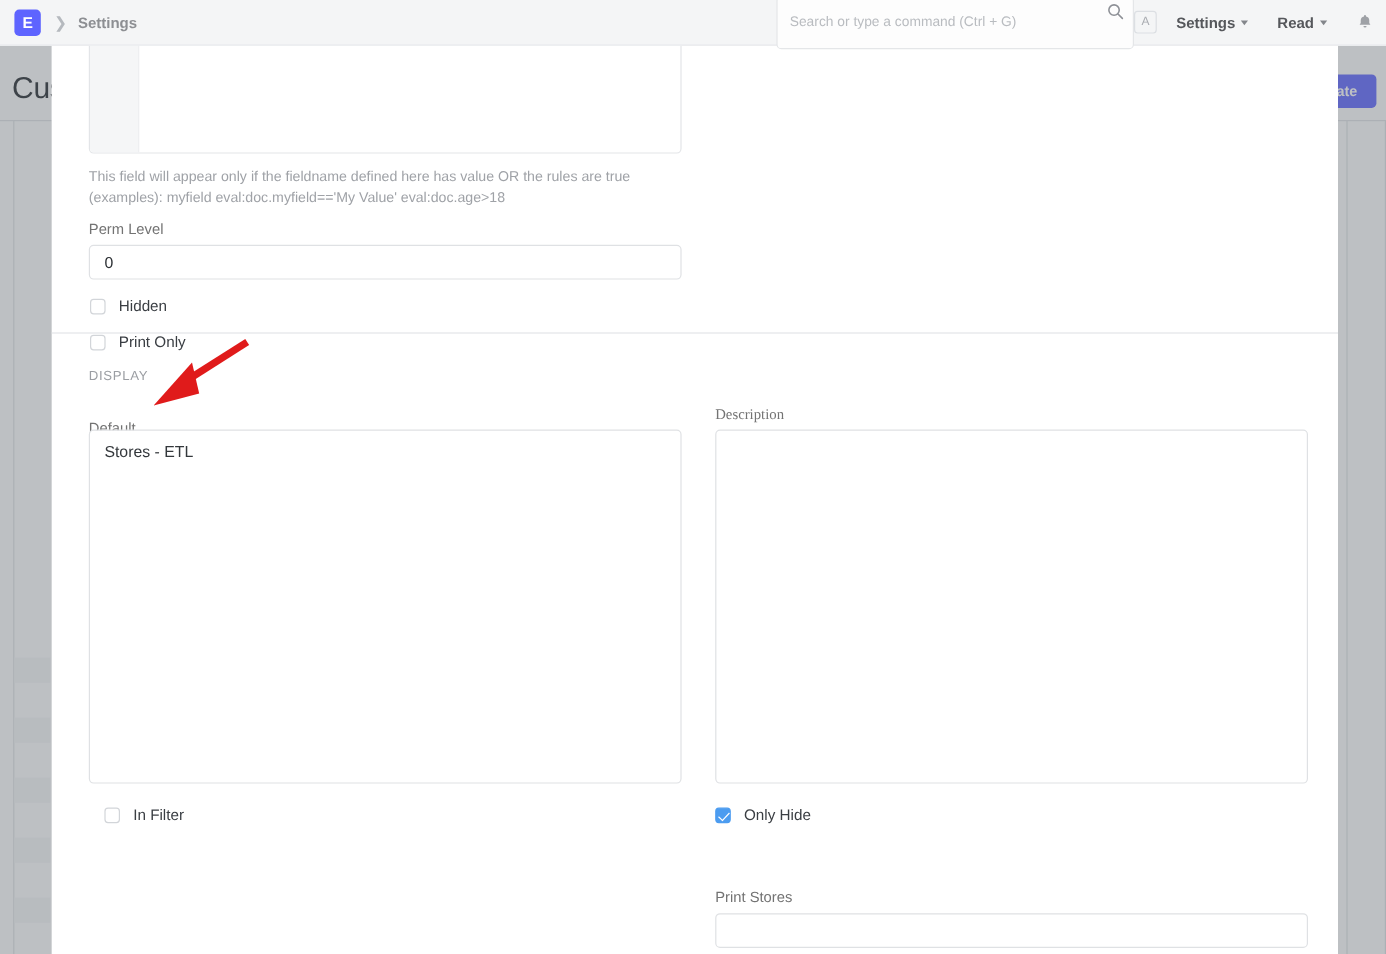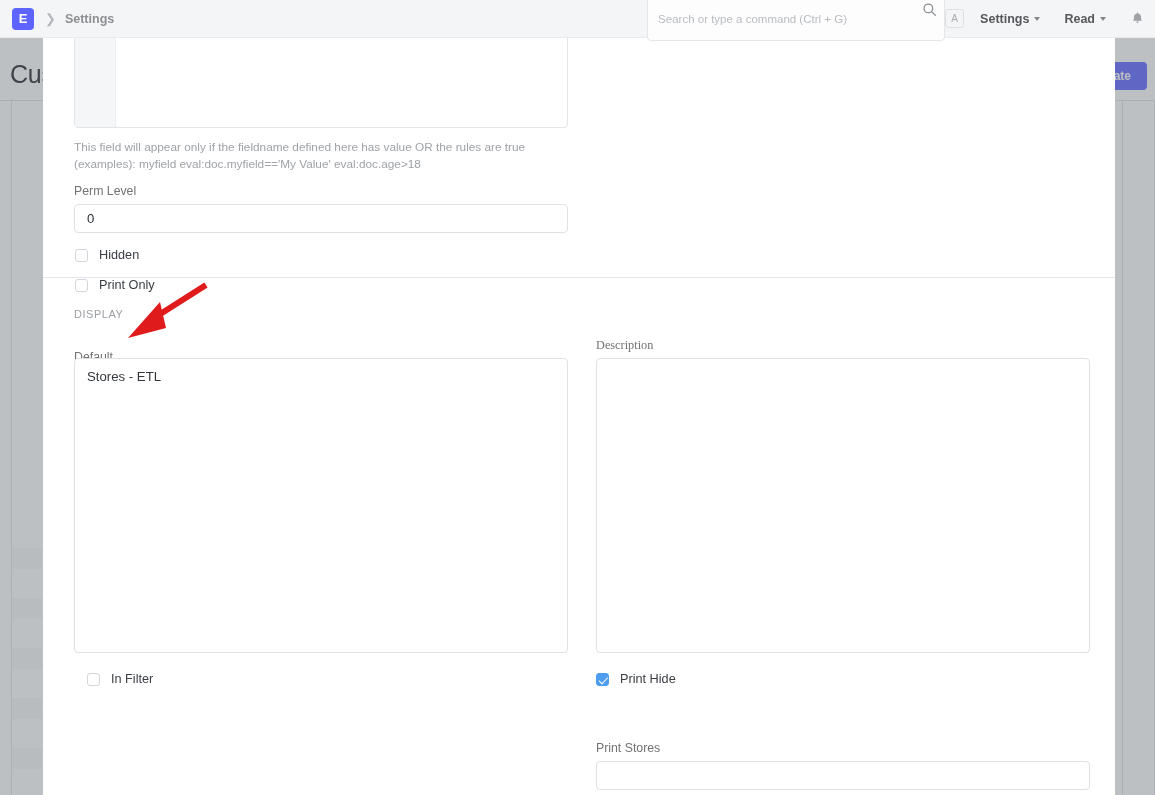--- a/index.html
+++ b/index.html
@@ -285,21 +285,21 @@
     <div class="field-label" style="left:553px; top:300px;font-family:Liberation Serif, serif;">Description</div>
     <textarea class="textarea-box" style="left: 553px; top: 320px; width: 494px; height: 295px;"></textarea>
 
     <label class="checkbox-row" style="left:32px; top:634px;margin-left:12px;">
       <span class="cb"></span>
       <span class="cb-label">In Filter</span>
     </label>
 
     <label class="checkbox-row" style="left:553px; top:634px;">
       <span class="cb checked"></span>
-      <span class="cb-label">Print Hide</span>
+      <span class="cb-label">Only Hide</span>
     </label>
 
     <div class="field-label" style="left:553px; top:703px;">Print Stores</div>
     <input class="text-input" style="left: 553px; top: 723px; width: 494px; height: 29px;" value="">
 
   </div>
 </div>
 
 <svg class="annotation-arrow" viewBox="0 0 95 65">
   <line x1="86" y1="5" x2="34" y2="38" stroke="#e01b1b" stroke-width="6" stroke-linecap="butt"></line>

